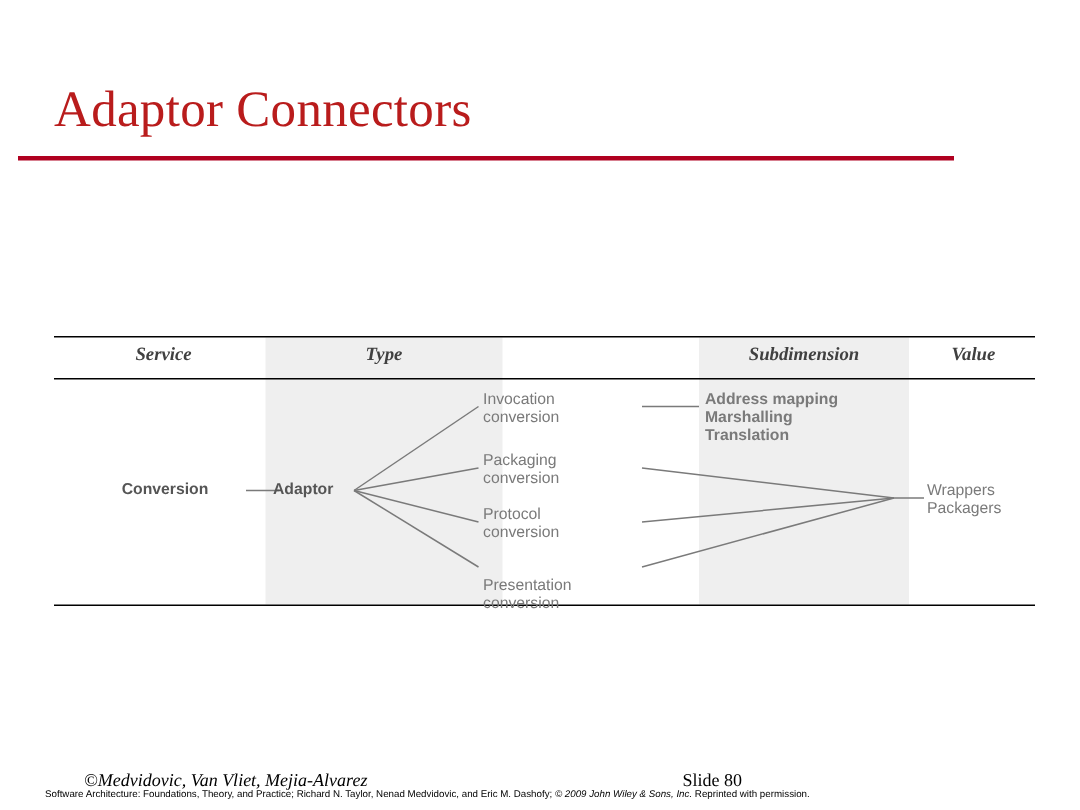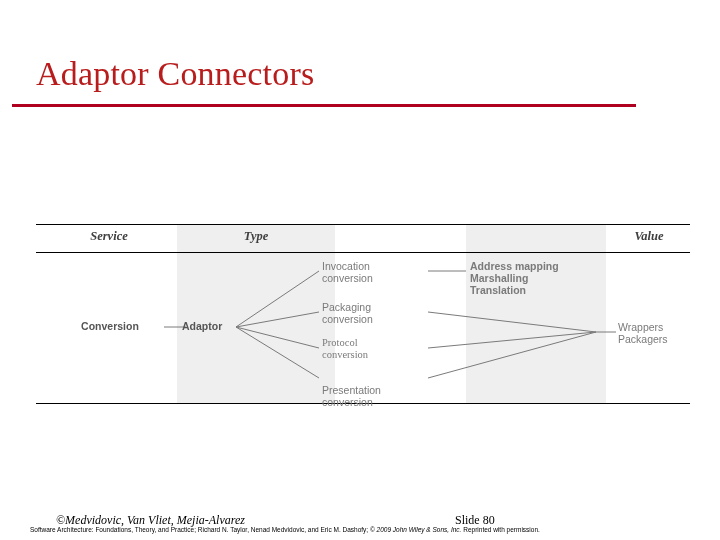--- a/index.html
+++ b/index.html
@@ -148,20 +148,21 @@
 
   <div id="type-band"></div>
   <div id="subdim-band"></div>
 
   <div id="table-top-rule"></div>
   <div id="table-head-rule"></div>
   <div id="table-bottom-rule"></div>
 
   <div class="col-head" style="left:150px; width:140px;">Type</div>
   <div class="col-head" style="left:14px;  width:118px;">Service</div>
+  <div class="col-head" style="left:432px; width:136px;">Subdimension</div>
   <div class="col-head" style="left:578px; width:70px;">Value</div>
 
   <svg id="svg-lines" viewBox="0 0 654 180">
 
     <line x1="128" y1="103" x2="150" y2="103" stroke="#7a7a7a" stroke-width="1"></line>
 
     <line x1="200" y1="103" x2="283" y2="47" stroke="#7a7a7a" stroke-width="1"></line>
     <line x1="200" y1="103" x2="283" y2="88" stroke="#7a7a7a" stroke-width="1"></line>
     <line x1="200" y1="103" x2="283" y2="124" stroke="#7a7a7a" stroke-width="1"></line>
     <line x1="200" y1="103" x2="283" y2="154" stroke="#7a7a7a" stroke-width="1"></line>
@@ -175,21 +176,21 @@
   </svg>
 
   <div class="cell dark" style="left:16px; top:96px; width:116px; text-align:center;">Conversion</div>
 
   <div class="cell dark" style="left:146px; top:96px; width:60px;">Adaptor</div>
 
   <div class="cell" style="left:286px; top:36px; width:108px;">Invocation
 conversion</div>
   <div class="cell" style="left:286px; top:77px; width:108px;">Packaging
 conversion</div>
-  <div class="cell" style="left:286px; top:113px; width:108px;font-family:Liberation Serif, serif;">Protocol
+  <div class="cell" style="left:286px; top:113px; width:108px;">Protocol
 conversion</div>
   <div class="cell" style="left:286px; top:160px; width:108px;">Presentation
 conversion</div>
 
   <div class="cell" style="left:434px; top:36px; width:134px;font-weight:bold;">Address mapping
 Marshalling
 Translation</div>
 
   <div class="cell" style="left:582px; top:97px; width:70px;">Wrappers
 Packagers</div>

